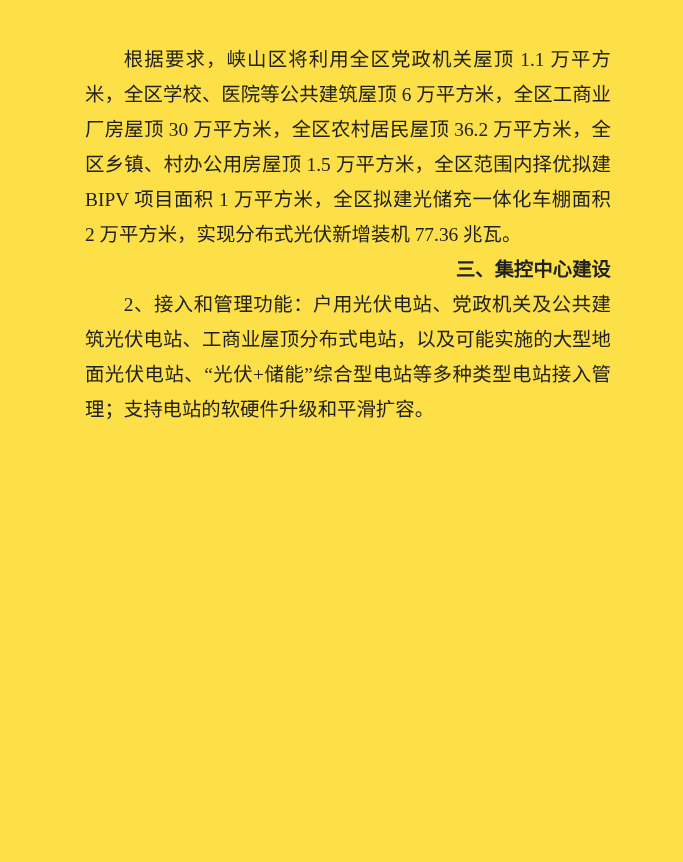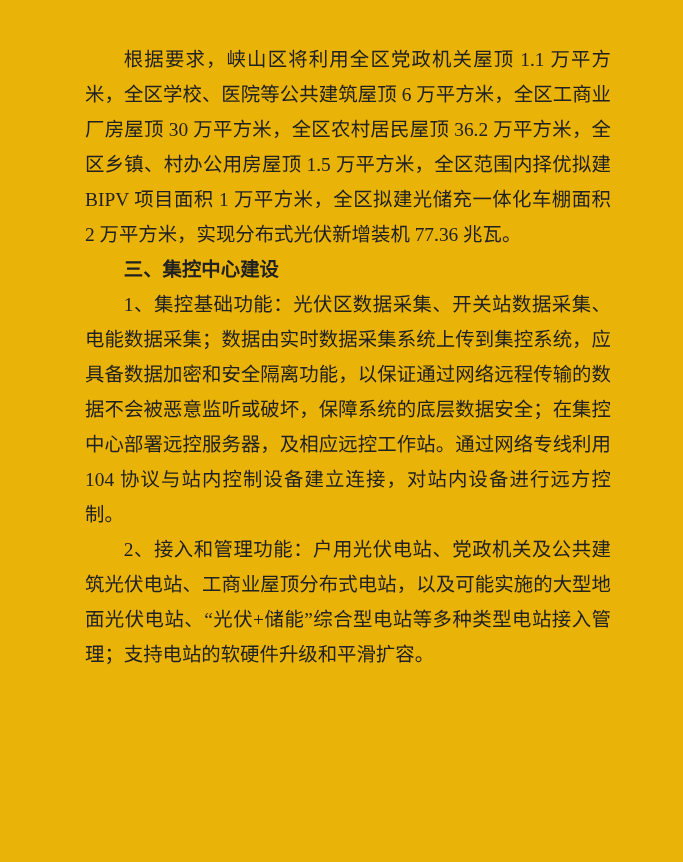--- a/index.html
+++ b/index.html
@@ -10,41 +10,40 @@
   body {
     width: 683px;
     height: 862px;
     overflow: hidden;
   }
   .page {
     box-sizing: border-box;
     width: 683px;
     height: 862px;
     padding: 42px 72px 0 85px;
-    background: #eab308;
+    background: #fde047;
     font-family: "Liberation Serif", "DejaVu Serif", serif;
     color: #212121;
   }
   .page p,
   .page h3 {
     margin: 0;
     padding: 0;
     font-size: 19.4px;
     line-height: 35px;
     text-indent: 2em;
     text-align: justify;
     font-weight: normal;
     word-break: break-all;
   }
   .page h3.heading {
     font-weight: 700;
-    text-align: left;
+    text-align: right;
   }
 </style>
 </head>
 <body>
 
 <div class="page">
   <p class="body-para">根据要求，峡山区将利用全区党政机关屋顶 1.1 万平方米，全区学校、医院等公共建筑屋顶 6 万平方米，全区工商业厂房屋顶 30 万平方米，全区农村居民屋顶 36.2 万平方米，全区乡镇、村办公用房屋顶 1.5 万平方米，全区范围内择优拟建 BIPV 项目面积 1 万平方米，全区拟建光储充一体化车棚面积 2 万平方米，实现分布式光伏新增装机 77.36 兆瓦。</p>
   <h3 class="heading">三、集控中心建设</h3>
-  <p class="body-para">1、集控基础功能：光伏区数据采集、开关站数据采集、电能数据采集；数据由实时数据采集系统上传到集控系统，应具备数据加密和安全隔离功能，以保证通过网络远程传输的数据不会被恶意监听或破坏，保障系统的底层数据安全；在集控中心部署远控服务器，及相应远控工作站。通过网络专线利用 104 协议与站内控制设备建立连接，对站内设备进行远方控制。</p>
   <p class="body-para">2、接入和管理功能：户用光伏电站、党政机关及公共建筑光伏电站、工商业屋顶分布式电站，以及可能实施的大型地面光伏电站、“光伏+储能”综合型电站等多种类型电站接入管理；支持电站的软硬件升级和平滑扩容。</p>
 </div>
 
 </body></html>

